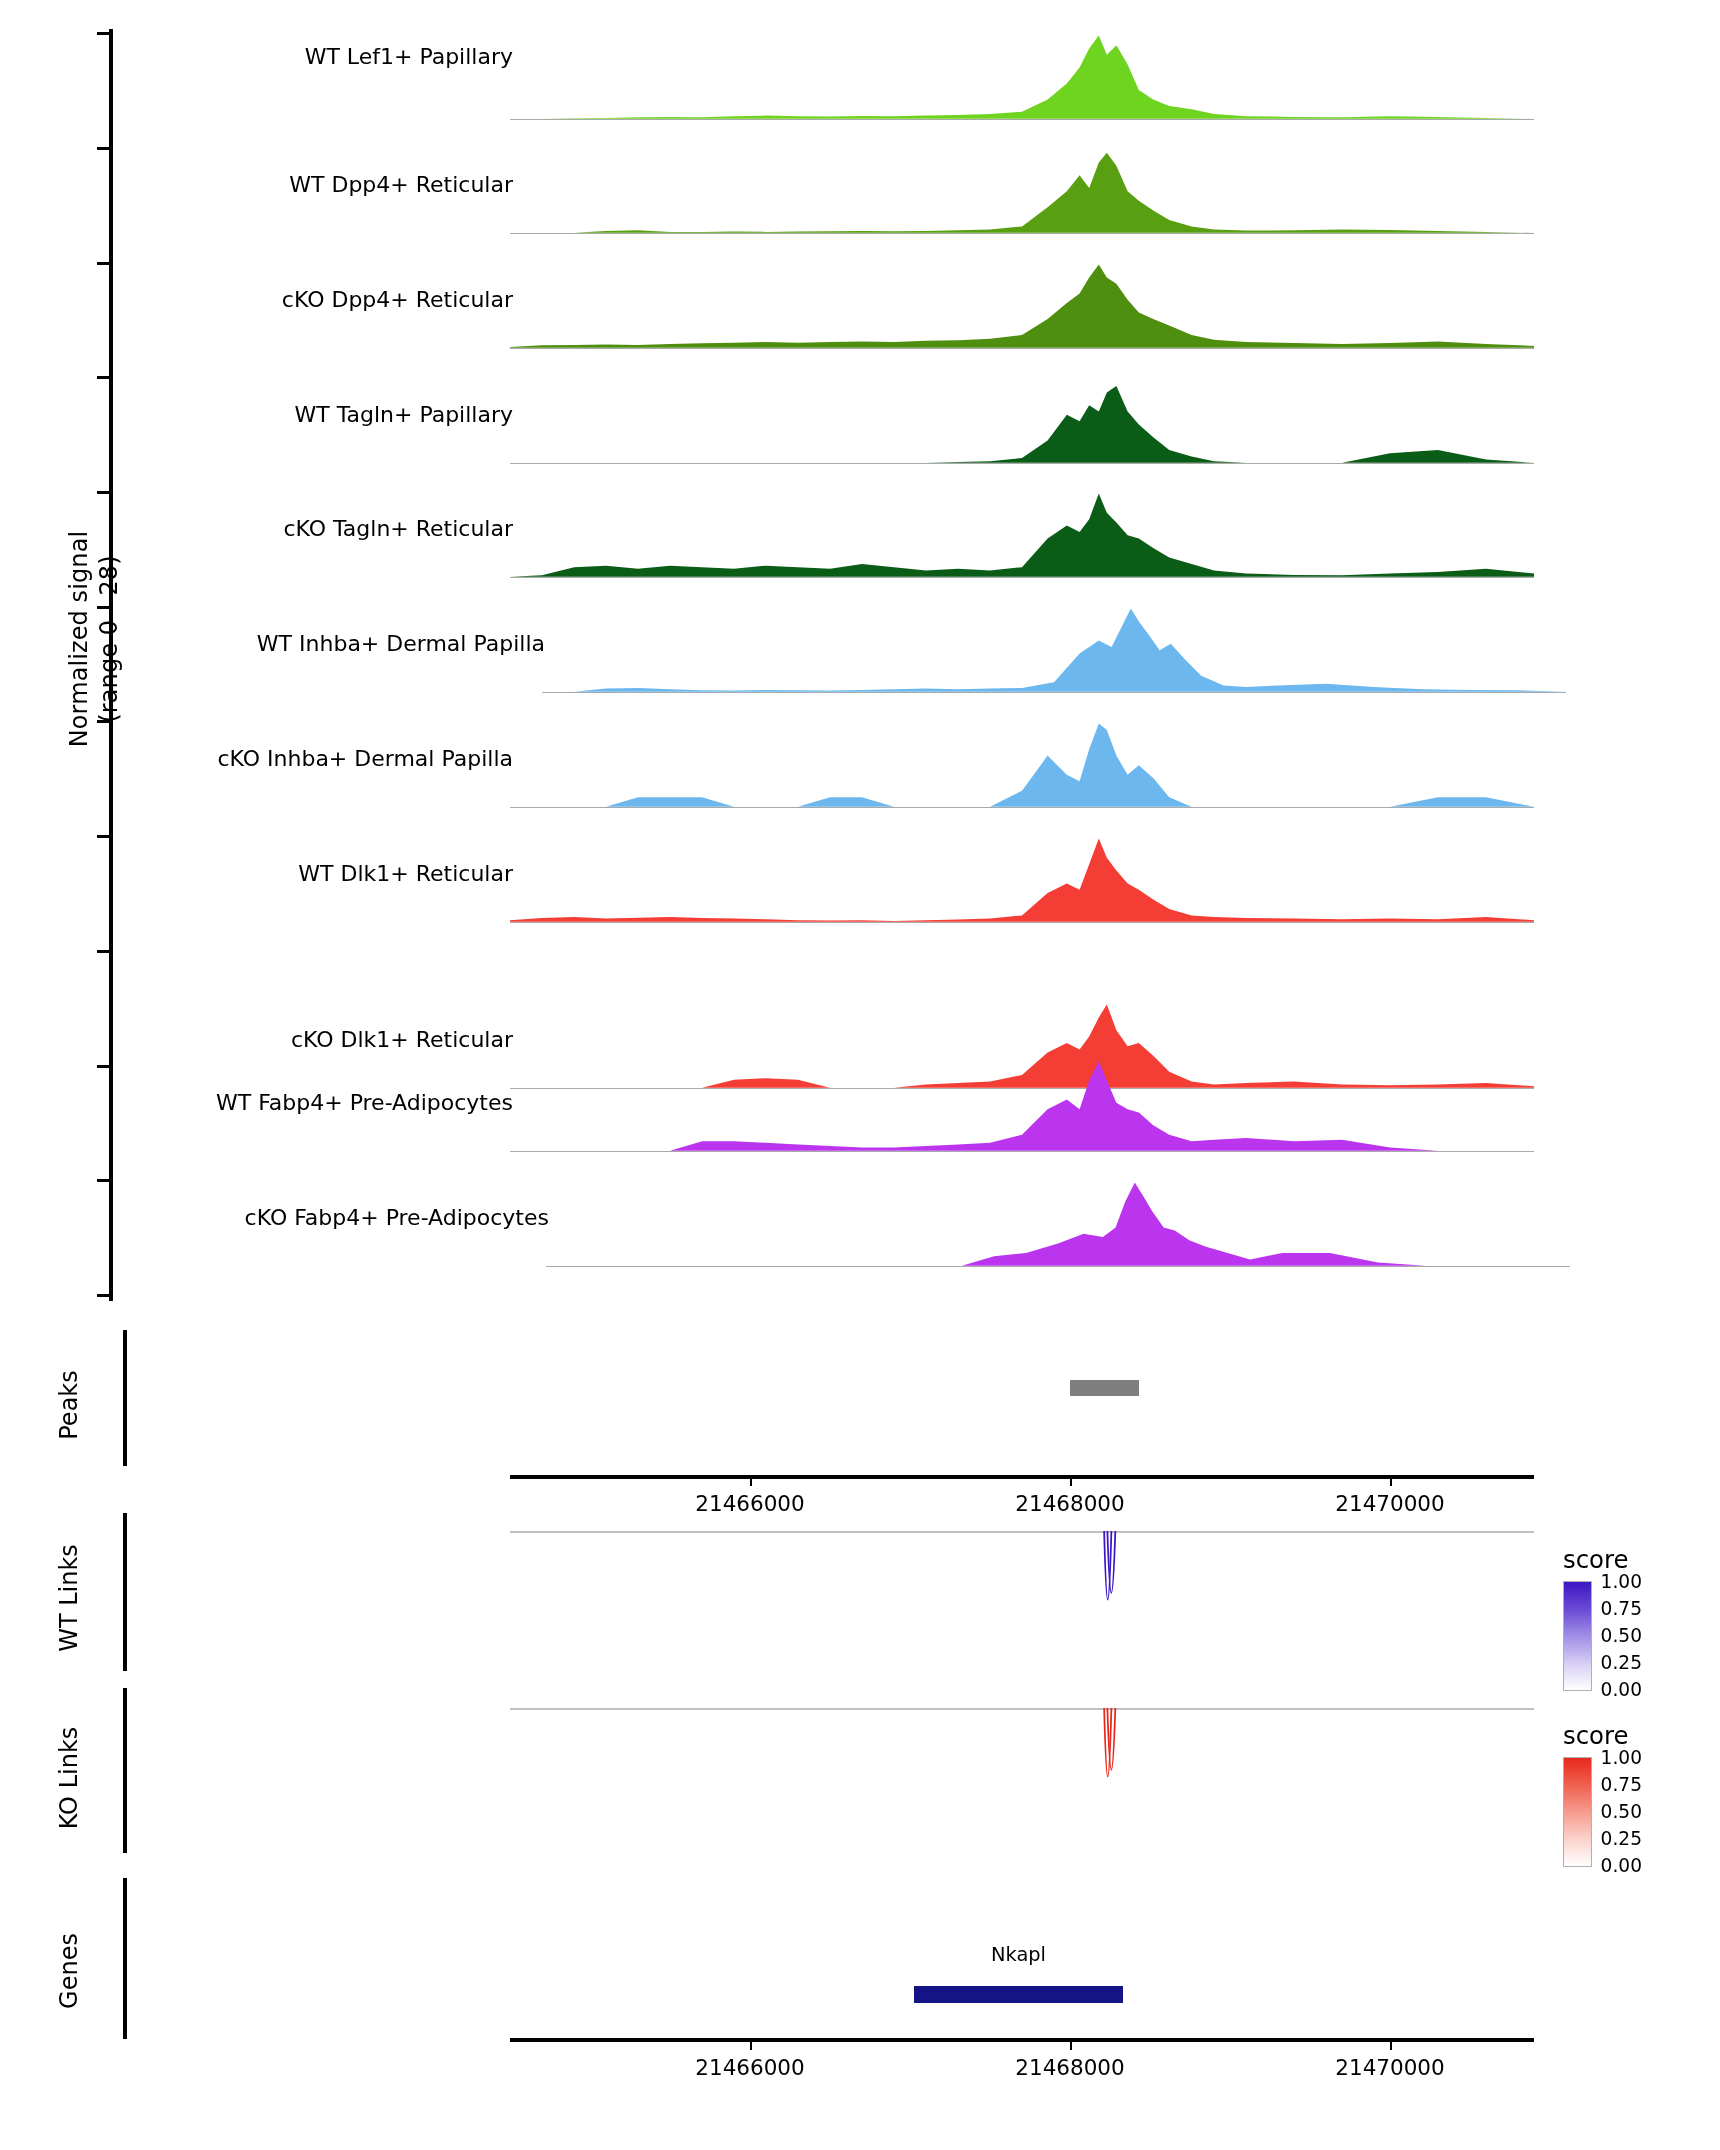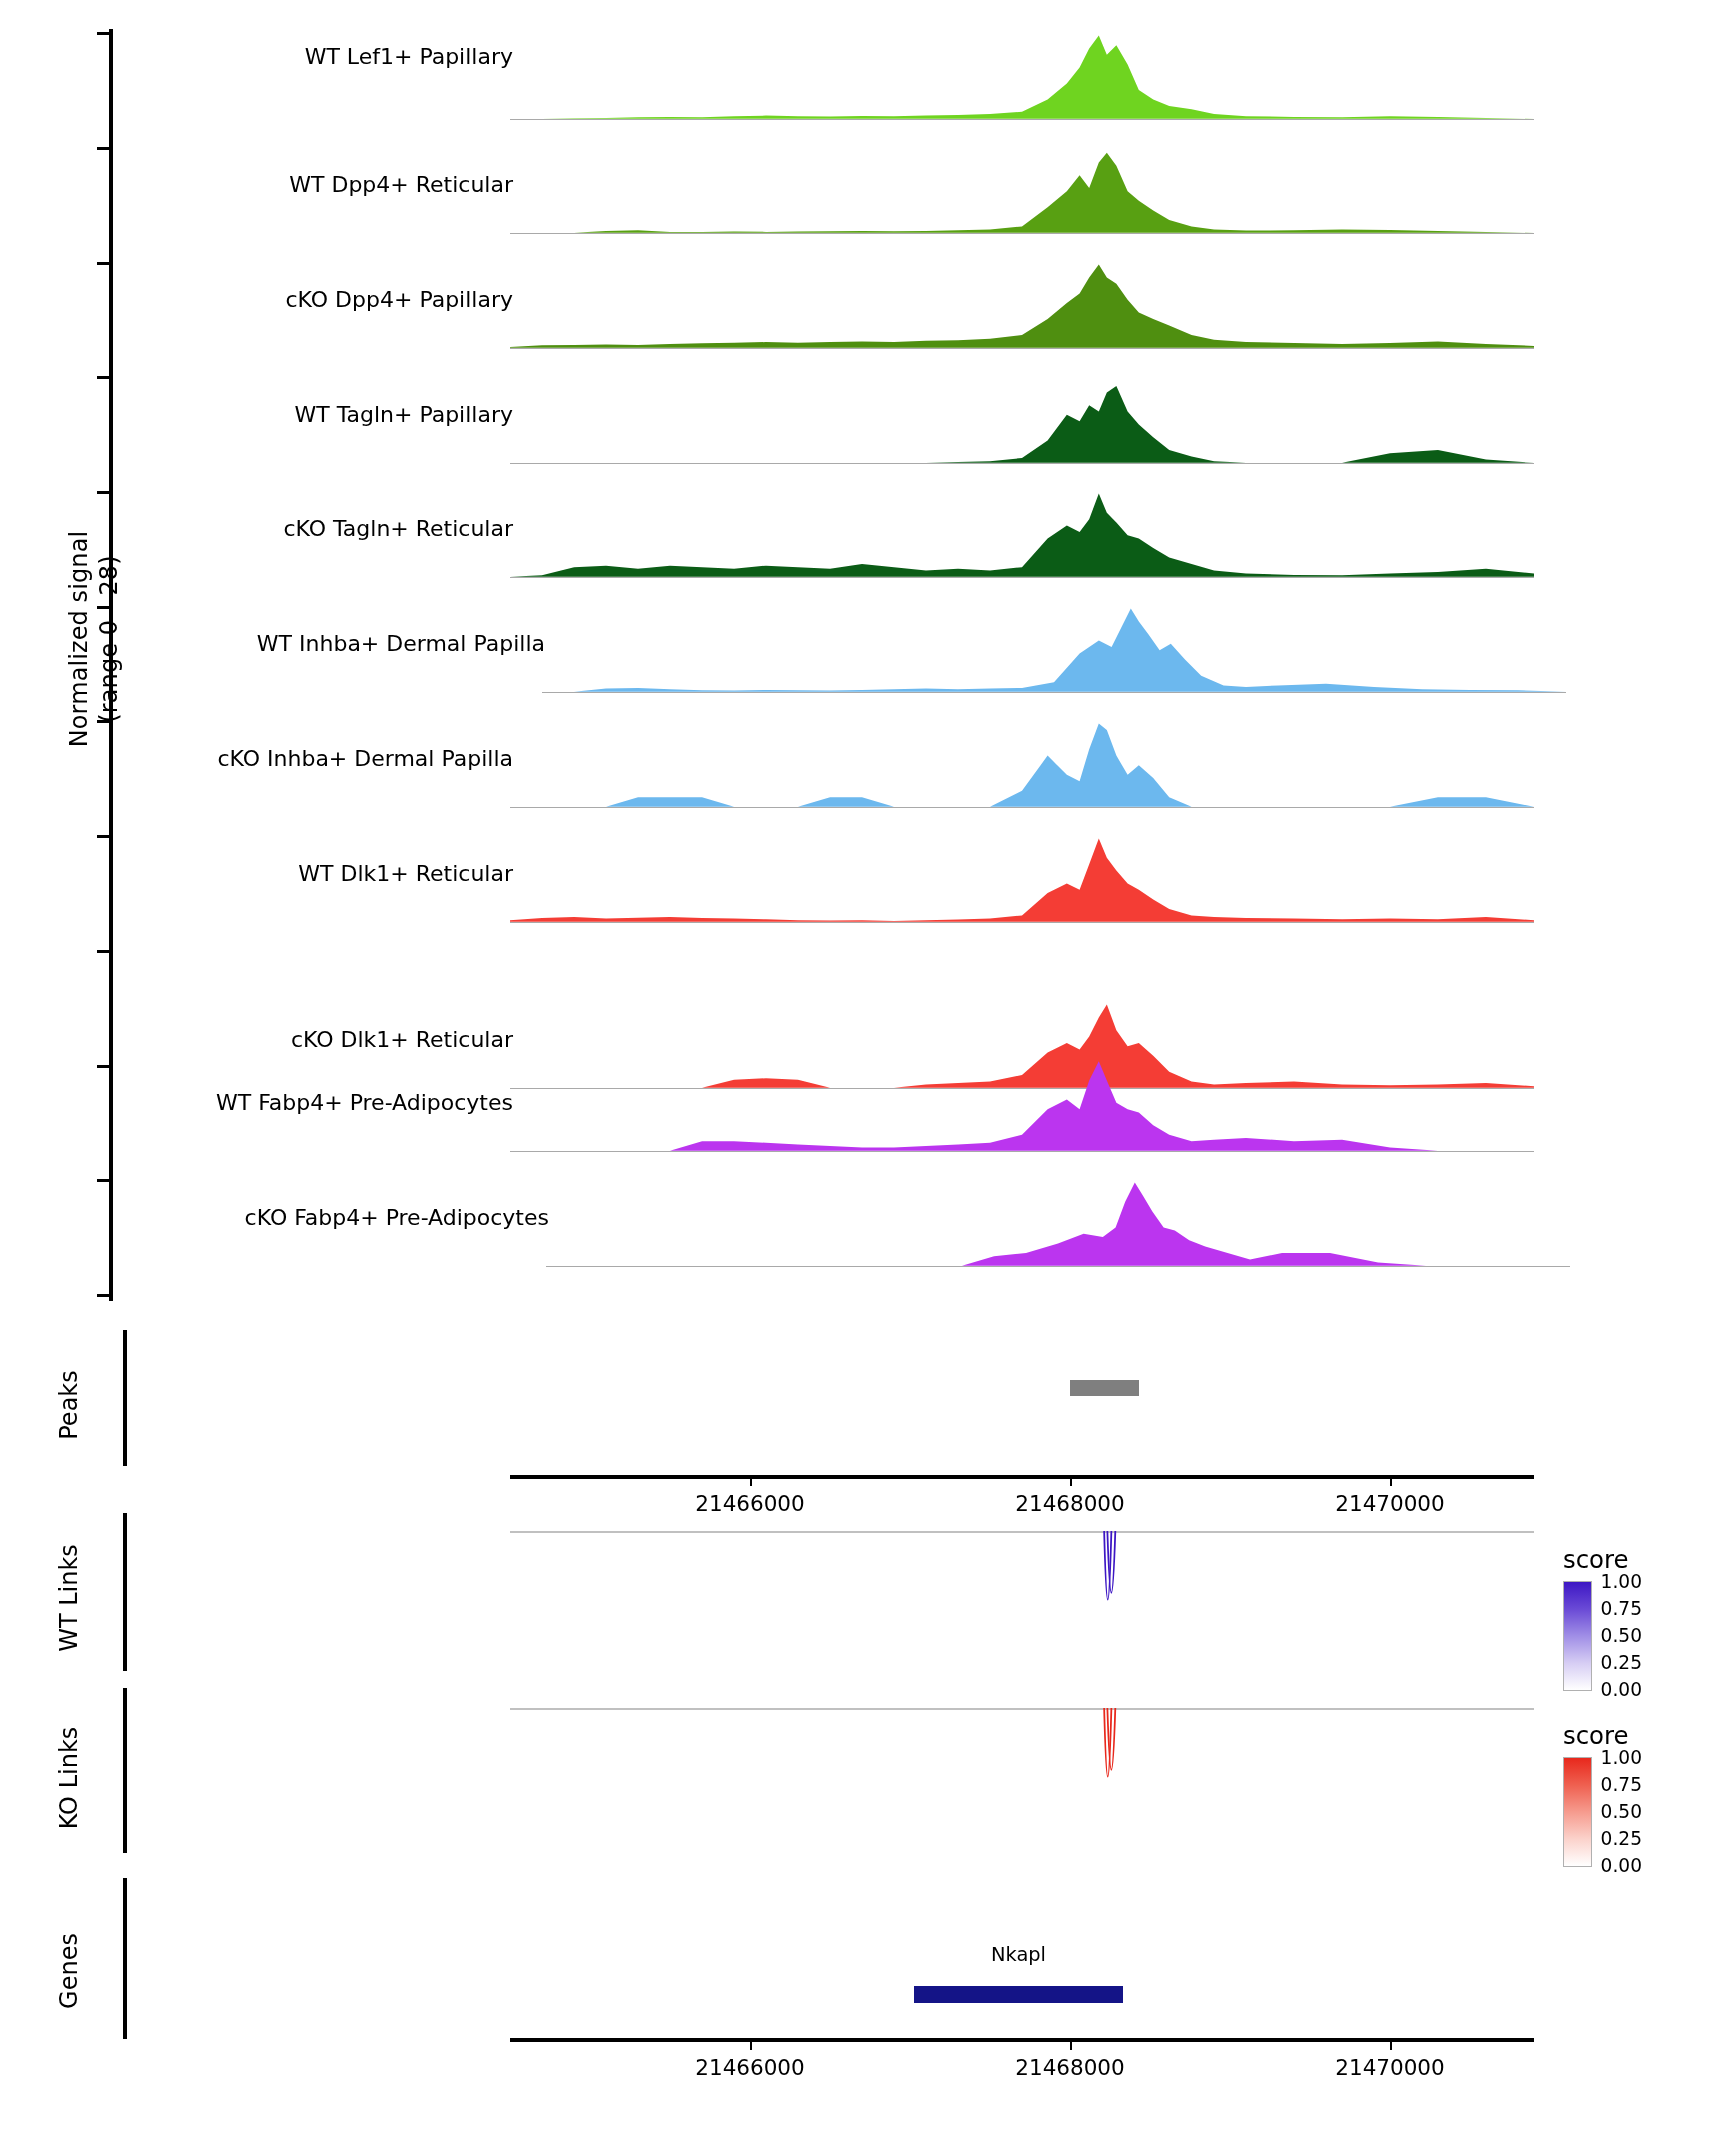--- a/index.html
+++ b/index.html
@@ -234,21 +234,21 @@
       <div class="track" style="top: 143px; height: 90px;">
         <div class="track-label" style="top: 29px;">WT Dpp4+ Reticular</div>
         <div class="track-plot" style="height: 90px;">
           <svg width="1024" height="90" viewBox="0 0 1428 125">
             <polygon points="0,125 0.0,125.0 44.6,125.0 89.3,125.0 133.9,122.3 178.5,121.4 223.1,123.7 267.8,123.7 312.4,123.2 357.0,123.7 401.6,123.2 446.3,122.8 490.9,122.3 535.5,122.8 580.1,122.3 624.8,121.4 669.4,120.5 714.0,116.1 749.7,89.3 776.5,67.0 794.3,44.6 807.7,62.5 821.1,26.8 832.3,13.4 845.6,31.3 861.3,67.0 876.9,80.4 897.0,93.8 919.3,107.1 950.5,116.1 981.8,120.5 1026.4,121.9 1093.3,121.4 1160.3,120.5 1227.2,121.0 1294.1,122.3 1361.1,123.7 1428.0,125.0 1428,125" fill="#58a012"></polygon>
           </svg>
           <div class="baseline" style="top:90px;"></div>
         </div>
       </div>
       <div class="track" style="top: 258px; height: 90px;">
-        <div class="track-label" style="top: 29px;">cKO Dpp4+ Papillary</div>
+        <div class="track-label" style="top: 29px;">cKO Dpp4+ Reticular</div>
         <div class="track-plot" style="height: 90px;">
           <svg width="1024" height="90" viewBox="0 0 1428 125">
             <polygon points="0,125 0.0,123.7 44.6,121.4 89.3,121.0 133.9,120.5 178.5,121.0 223.1,119.6 267.8,118.8 312.4,117.9 357.0,117.0 401.6,117.9 446.3,117.0 490.9,116.1 535.5,117.0 580.1,115.2 624.8,114.3 669.4,112.5 714.0,107.1 749.7,84.8 776.5,62.5 794.3,49.1 807.7,26.8 821.1,8.9 832.3,26.8 845.6,35.7 861.3,58.0 876.9,75.9 897.0,84.8 919.3,93.8 950.5,107.1 981.8,113.8 1026.4,117.0 1093.3,118.3 1160.3,119.6 1227.2,118.3 1294.1,116.1 1361.1,119.6 1428.0,122.3 1428,125" fill="#4f8f10"></polygon>
           </svg>
           <div class="baseline" style="top:90px;"></div>
         </div>
       </div>
       <div class="track" style="top: 373px; height: 90px;">
         <div class="track-label" style="top: 29px;">WT Tagln+ Papillary</div>
         <div class="track-plot" style="height: 90px;">

